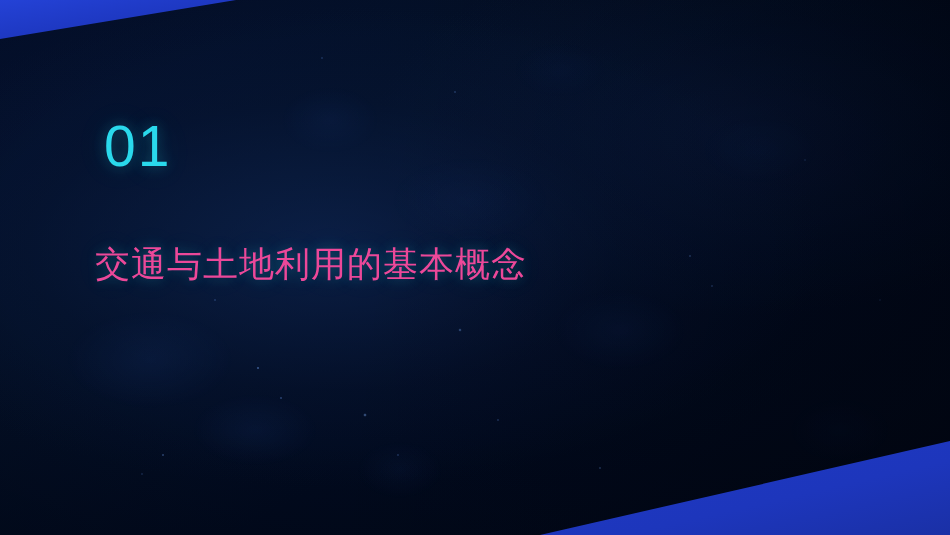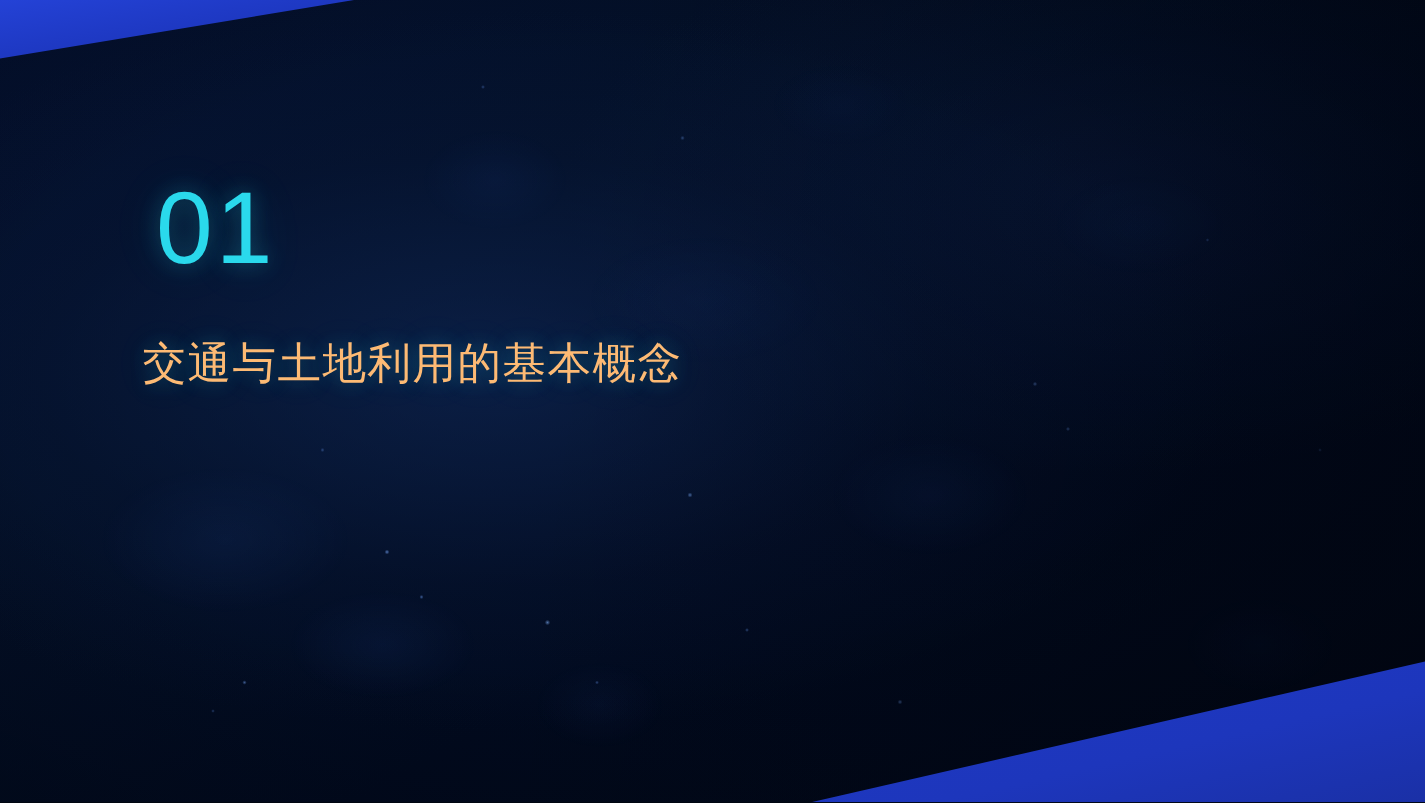--- a/index.html
+++ b/index.html
@@ -93,37 +93,37 @@
     position: absolute;
     left: 0;
     top: 0;
     width: 950px;
     height: 535px;
   }
   .section-number {
     position: absolute;
     left: 104px;
     top: 118px;
-    font-size: 68px;
+    font-size: 57px;
     line-height: 1;
     letter-spacing: 2px;
     font-weight: 400;
     color: #2ad9ec;
     text-shadow: 0 0 14px rgba(42,217,236,0.30), 0 0 34px rgba(42,217,236,0.16);
     white-space: pre;
   }
   .section-title {
     position: absolute;
     left: 95px;
-    top: 226px;
-    font-size: 29px;
+    top: 243px;
+    font-size: 35px;
     line-height: 1.18;
     letter-spacing: 1px;
     font-weight: 400;
-    color: #fdba74;
+    color: #ec4899;
     text-shadow: 0 0 12px rgba(42,217,236,0.28), 0 0 30px rgba(42,217,236,0.14);
     white-space: pre;
   }
 </style>
 </head>
 <body>
 
 <div class="slide">
 
   <div class="bg-base"></div>

